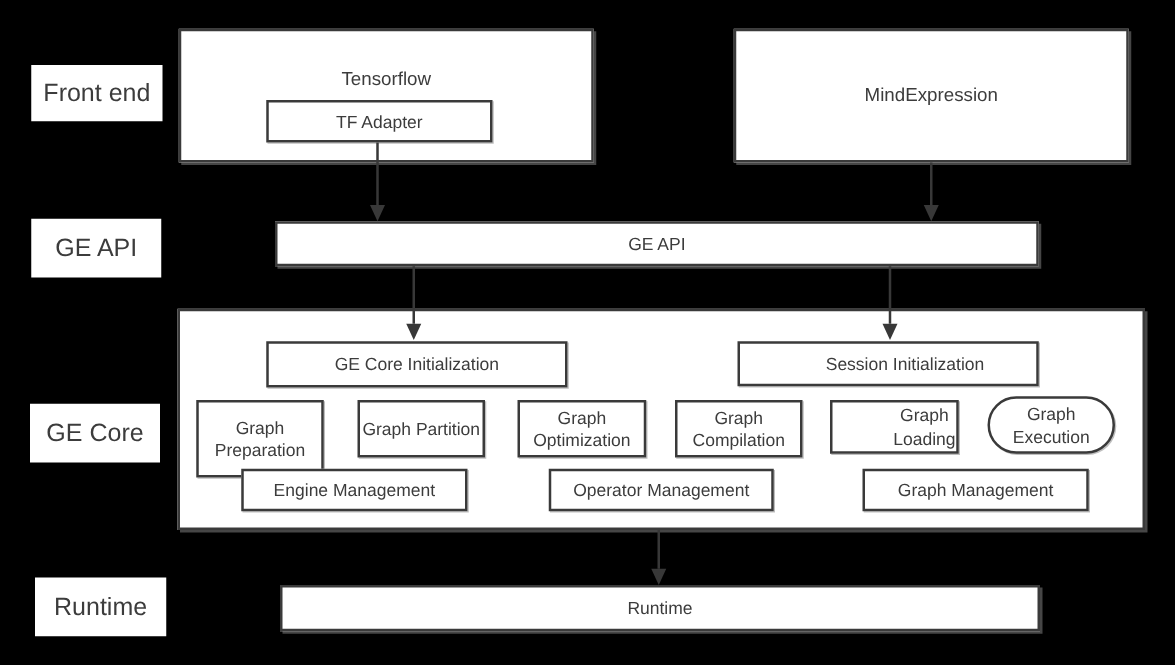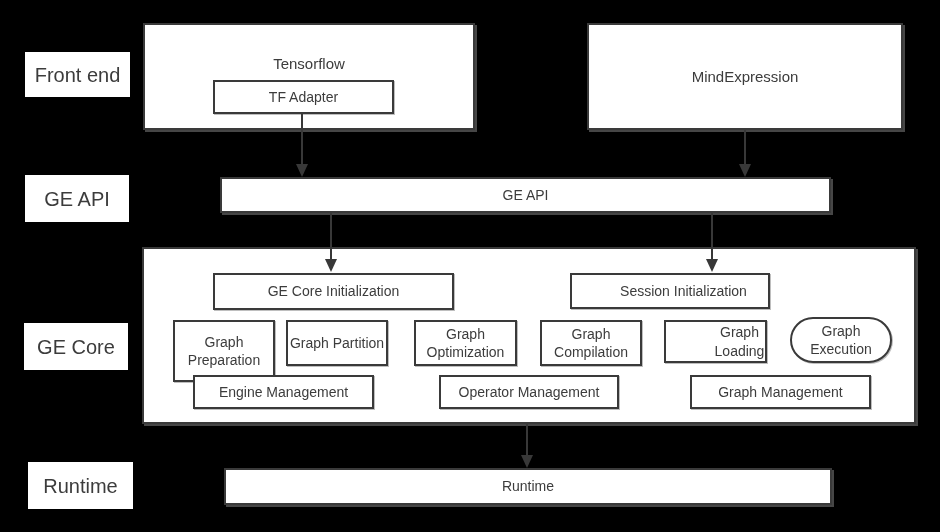--- a/index.html
+++ b/index.html
@@ -69,23 +69,23 @@
   <div class="floating-title" style="left:143px;top:51px;width:332px;height:24px;">Tensorflow</div>
   <div class="box shadow-light" style="left:213px;top:80px;width:181px;height:34px;">TF Adapter</div>
 
   <div class="box shadow-dark" style="left:587px;top:23px;width:316px;height:107px;font-size:15px;">MindExpression</div>
 
   <div class="box shadow-dark" style="left:220px;top:177px;width:611px;height:36px;">GE API</div>
 
   <div class="box container shadow-dark" style="left:142px;top:247px;width:774px;height:177px;"></div>
 
   <div class="box shadow-light" style="left:213px;top:273px;width:241px;height:37px;">GE Core Initialization</div>
-  <div class="box shadow-light" style="left:570px;top:273px;width:200px;height:36px;padding-left:27px;">Session Initialization</div>
+  <div class="box shadow-light" style="left:590px;top:273px;width:241px;height:36px;padding-left:27px;">Session Initialization</div>
 
-  <div class="box shadow-light" style="left:173px;top:320px;width:102px;height:62px;">Graph Preparation</div>
+  <div class="box shadow-light" style="left:157px;top:320px;width:102px;height:62px;">Graph Preparation</div>
   <div class="box shadow-light" style="left:286px;top:320px;width:102px;height:46px;">Graph Partition</div>
   <div class="box shadow-light" style="left:414px;top:320px;width:103px;height:46px;">Graph Optimization</div>
   <div class="box shadow-light" style="left:540px;top:320px;width:102px;height:46px;">Graph Compilation</div>
   <div class="box shadow-light" style="left:664px;top:320px;width:103px;height:43px;padding-left:48px;">Graph Loading</div>
   <div class="box shadow-light" style="left:790px;top:317px;width:102px;height:46px;border-radius:23px;">Graph Execution</div>
 
   <div class="box shadow-light" style="left:193px;top:375px;width:181px;height:34px;">Engine Management</div>
   <div class="box shadow-light" style="left:439px;top:375px;width:180px;height:34px;">Operator Management</div>
   <div class="box shadow-light" style="left:690px;top:375px;width:181px;height:34px;">Graph Management</div>
 

